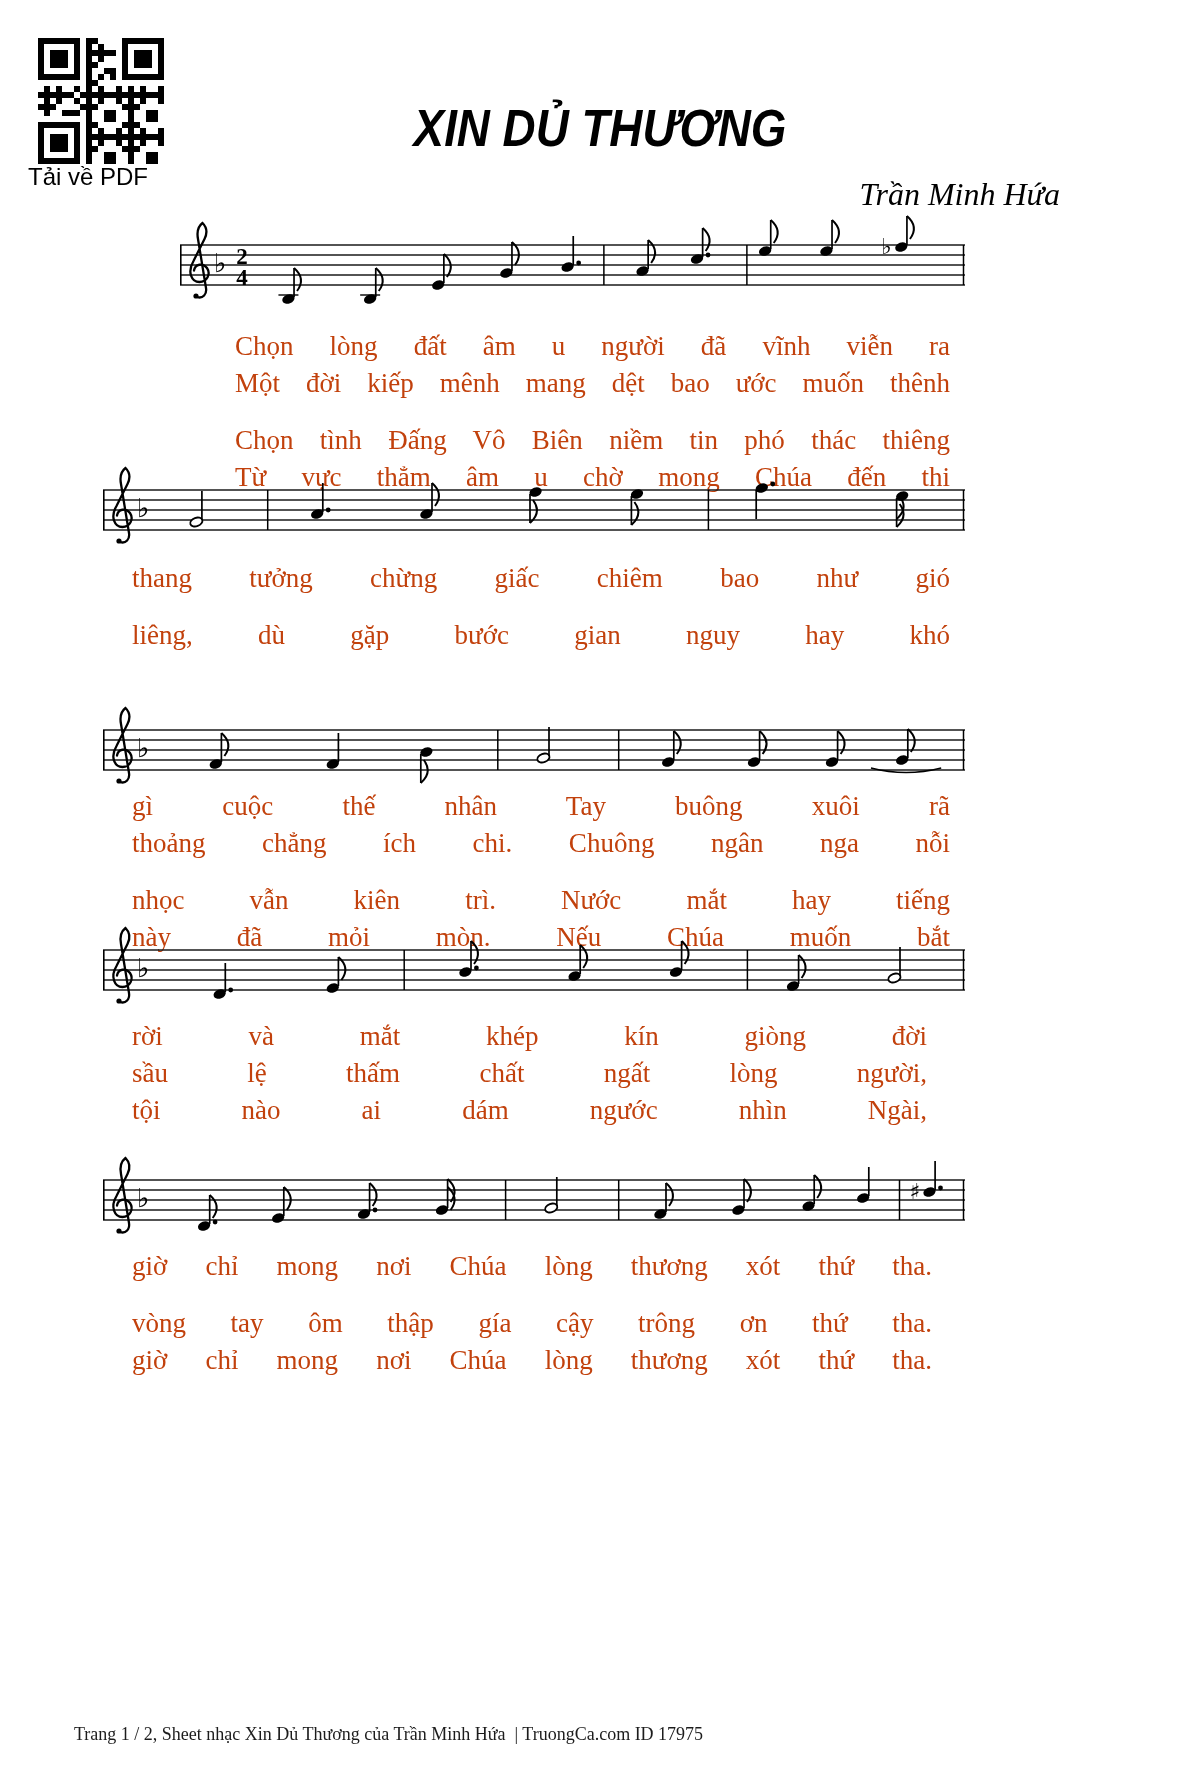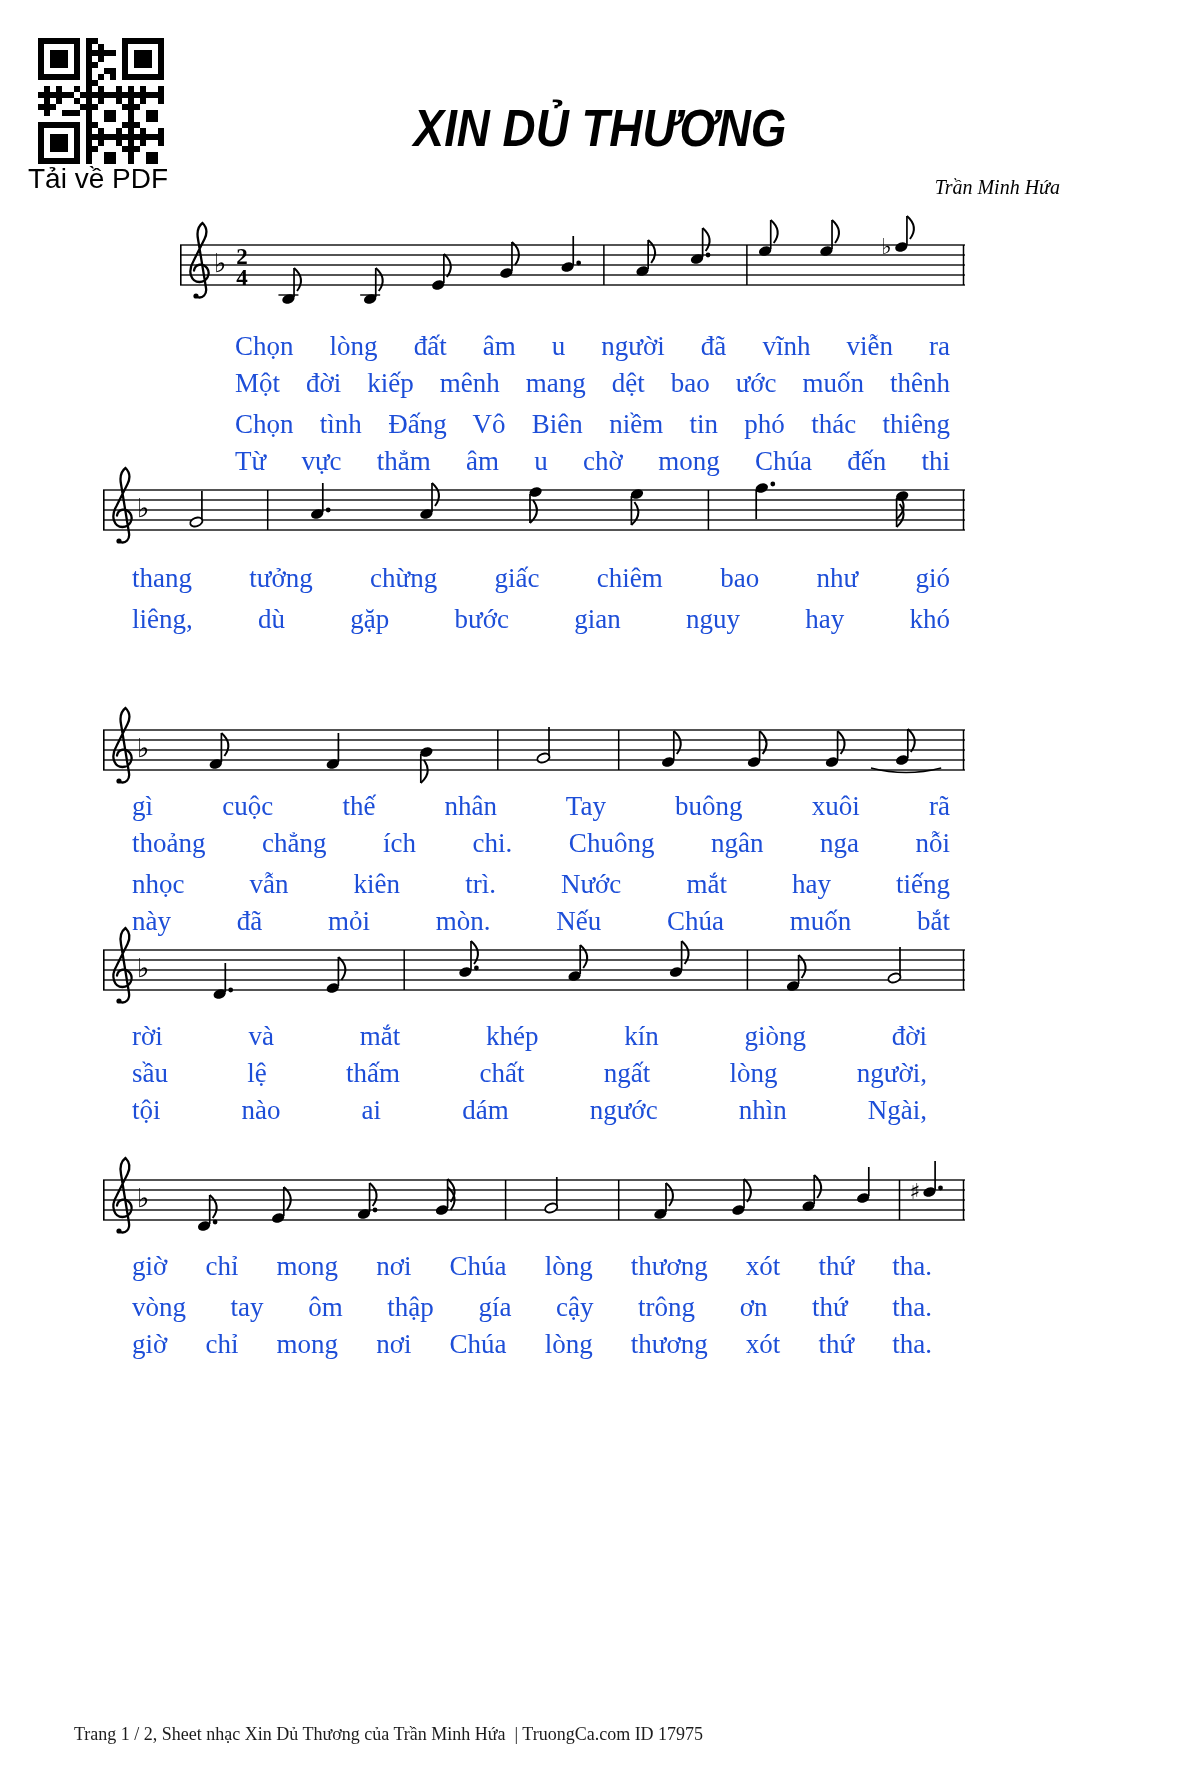--- a/index.html
+++ b/index.html
@@ -4,47 +4,47 @@
 <style>
   html,body{margin:0;padding:0}
   body{
     width:1200px;height:1781px;position:relative;background:#ffffff;
     font-family:"Liberation Serif",serif;color:#000;overflow:hidden;
   }
   
   .qr{position:absolute;left:38px;top:38px;width:126px;height:126px}
   .qr-label{
     position:absolute;left:28px;top:163px;width:150px;
-    font-family:"Liberation Sans",sans-serif;font-size:28px;color:#000;
+    font-family:"Liberation Sans",sans-serif;font-size:24px;color:#000;
     cursor:pointer;
   }
   
   .title{
     position:absolute;left:0;top:98px;width:100%;text-align:center;
     font-family:"Liberation Sans",sans-serif;font-weight:bold;font-style:italic;
     font-size:52px;letter-spacing:0px;transform:scaleX(.88);
   }
   .composer{
     position:absolute;right:140px;top:176px;
-    font-style:italic;font-size:20px;
+    font-style:italic;font-size:32px;
   }
   
   .staff{position:absolute;height:90px}
   .sA{left:180px;top:215px;width:785px}
   .sB{left:103px;top:460px;width:862px}
   .sC{left:103px;top:700px;width:862px}
   .sD{left:103px;top:920px;width:862px}
   .sE{left:103px;top:1150px;width:862px}
   
   .lyrics{position:absolute}
   .lyr{
     height:37px;line-height:37px;font-size:27px;white-space:nowrap;
-    text-align:justify;text-align-last:justify;color:#1d4ed8;
-  }
-  .lyr.g{margin-top:4px}
+    text-align:justify;text-align-last:justify;color:#c2410c;
+  }
+  .lyr.g{margin-top:20px}
   .lyA{left:235px;top:328px;width:715px}
   .lyB{left:132px;top:560px;width:818px}
   .lyC{left:132px;top:788px;width:818px}
   .lyD{left:132px;top:1018px;width:795px}
   .lyE{left:132px;top:1248px;width:800px}
   
   .footer{
     position:absolute;left:74px;top:1724px;
     font-family:Liberation Serif, serif;font-size:18px;color:#1c1c1c;
     white-space:pre;

